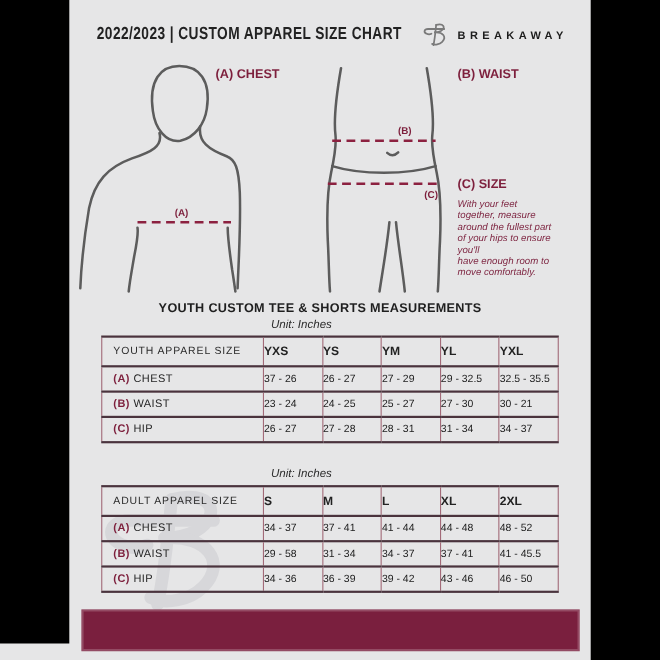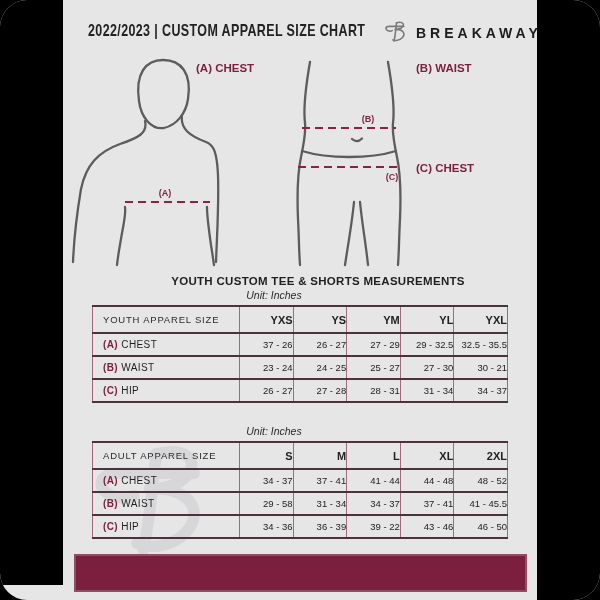--- a/index.html
+++ b/index.html
@@ -1,61 +1,60 @@
 <!DOCTYPE html>
 <html><head>
 <meta charset="utf-8">
 <style>
   html,body{margin:0;padding:0;background:#000;}
   .stage{
     position:relative;width:600px;height:600px;margin:0 auto;
     background:#e6e6e7;overflow:hidden;
     font-family:"Liberation Sans",sans-serif;
-    border-radius:27px;
   }
   .bar-black{position:absolute;top:0;background:#000;z-index:5;}
   .bar-left{left:0;width:63px;height:585px;}
   .bar-right{left:537px;width:63px;height:600px;}
 
   
   .hdr-title{
     position:absolute;left:88px;top:21px;z-index:2;
     font-size:13px;font-weight:bold;letter-spacing:.4px;color:#222;
     transform:scale(.96,1.22);transform-origin:left top;white-space:nowrap;
   }
   .brand{position:absolute;left:383px;top:19px;z-index:2;display:flex;align-items:center;}
-  .brand-name{font-size:14px;font-weight:bold;letter-spacing:4px;color:#1c1c1c;margin-left:6px;white-space:nowrap;text-align:center;}
+  .brand-name{font-size:10px;font-weight:bold;letter-spacing:4px;color:#1c1c1c;margin-left:6px;white-space:nowrap;text-align:center;}
 
   
   .instr{position:absolute;z-index:2;}
   .instr-chest{left:196px;top:62px;width:112px;}
   .instr-waist{left:416px;top:62px;width:118px;}
   .instr-hips{left:416px;top:162px;width:120px;}
   .instr-title{font-size:11.5px;font-weight:bold;color:#7d1f3c;margin:0 0 6px 0;}
   .instr-body{font-size:8.8px;font-style:italic;color:#7f2743;line-height:1.18;white-space:pre-line;}
 
   
   .fig{position:absolute;z-index:1;}
   .fig-torso{left:68px;top:55px;}
   .fig-lower{left:288px;top:55px;}
   .body-line{fill:none;stroke:#5c5c5c;stroke-width:2.3;stroke-linecap:round;}
   .dash-line{fill:none;stroke:#8c2140;stroke-width:2.2;stroke-dasharray:8 5;}
   .fig-label{font-family:"Liberation Sans",sans-serif;font-size:9px;font-weight:bold;fill:#7d1f3c;}
 
   
-  .tbl-title{position:absolute;left:81px;width:474px;text-align:center;z-index:2;
+  .tbl-title{position:absolute;left:54px;width:474px;text-align:center;z-index:2;
     font-size:11.5px;font-weight:bold;color:#1f1f1f;letter-spacing:.3px;}
   .tbl-unit{position:absolute;left:63px;width:422px;text-align:center;z-index:2;
     font-size:10.5px;font-style:italic;color:#2a2a2a;}
   .tbl-wrap{position:absolute;left:92px;width:416px;z-index:2;}
   table{border-collapse:collapse;table-layout:fixed;width:416px;background:transparent;}
   th,td{
     border-left:1px solid #a26a78;border-right:1px solid #a26a78;
     border-top:2px solid #4a333d;border-bottom:2px solid #4a333d;
-    padding:0;text-align:right;color:#222;
+    padding:0;text-align:left;color:#222;
   }
   th{height:25px;font-size:11px;font-weight:bold;}
   td{height:21px;font-size:9.5px;}
   th.firstcol{width:136px;text-align:left;padding-left:10px;font-weight:normal;
     font-size:9.5px;letter-spacing:.8px;color:#2b2b2b;}
   td.firstcol{text-align:left;padding-left:10px;font-size:10px;letter-spacing:.4px;color:#1f1f1f;}
   .pfx{color:#7d1f3c;font-weight:bold;}
 
   
   .watermark{position:absolute;left:86px;top:430px;z-index:0;}
@@ -108,21 +107,28 @@
     <text class="fig-label" x="104" y="125" text-anchor="middle">(C)</text>
   </svg>
 
   <div class="instr instr-chest">
     <p class="instr-title">(A) CHEST</p>
   </div>
   <div class="instr instr-waist">
     <p class="instr-title">(B) WAIST</p>
   </div>
   <div class="instr instr-hips">
-    <p class="instr-title">(C) CHEST</p>
+    <p class="instr-title">(C) SIZE</p>
+    <div class="instr-body">With your feet
+together, measure
+around the fullest part
+of your hips to ensure
+you'll
+have enough room to
+move comfortably.</div>
   </div>
 
   <svg class="watermark" width="140" height="150" viewBox="0 0 44 44">
     <path class="logo-stroke-wm" d="M22,6 C21,16 20,27 18,36"></path>
     <path class="logo-stroke-wm" d="M22,6 C33,3 37,10 29,15 C26,16.5 23,17 20,17"></path>
     <path class="logo-stroke-wm" d="M20,17 C32,16 38,24 31,31 C27,35 20,36 16,34"></path>
     <path class="logo-stroke-wm" d="M34,12 L10,12 C4,12 3,17 8,19 C10,20 13,20 15,19"></path>
   </svg>
 
   <div class="tbl-title" style="top:275px">YOUTH CUSTOM TEE &amp; SHORTS MEASUREMENTS</div>
@@ -195,21 +201,21 @@
             <td>29 - 58</td>
             <td>31 - 34</td>
             <td>34 - 37</td>
             <td>37 - 41</td>
             <td>41 - 45.5</td>
           </tr>
           <tr>
             <td class="firstcol"><span class="pfx">(C)</span> HIP</td>
             <td>34 - 36</td>
             <td>36 - 39</td>
-            <td>39 - 22</td>
+            <td>39 - 42</td>
             <td>43 - 46</td>
             <td>46 - 50</td>
           </tr>
         </tbody>
       </table>
   </div>
 
   <div class="footer-bar"></div>
 </div>
 

